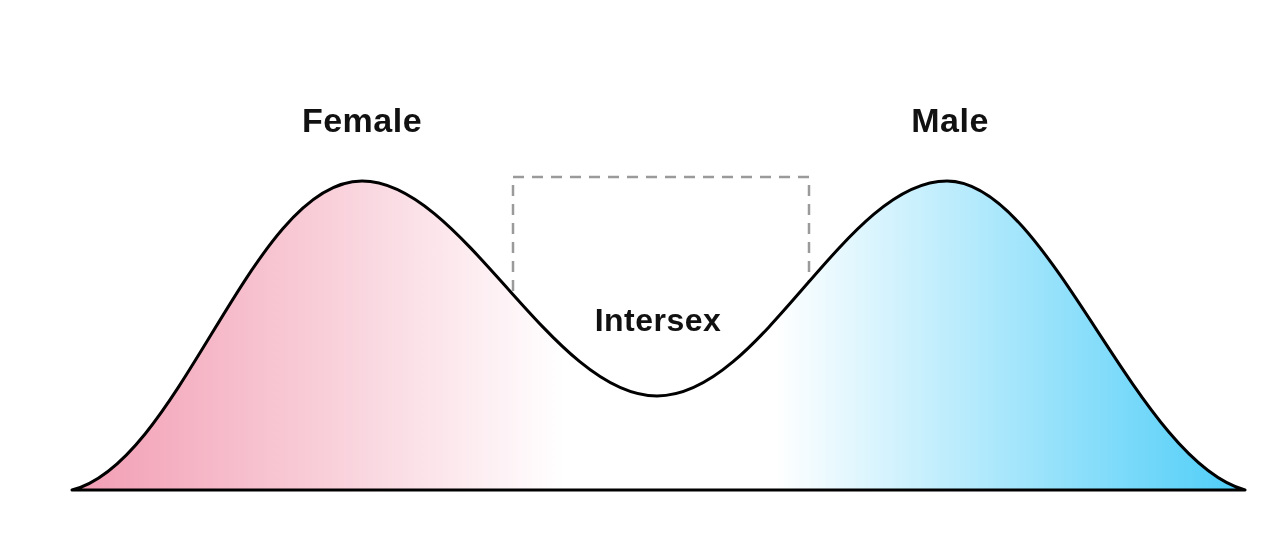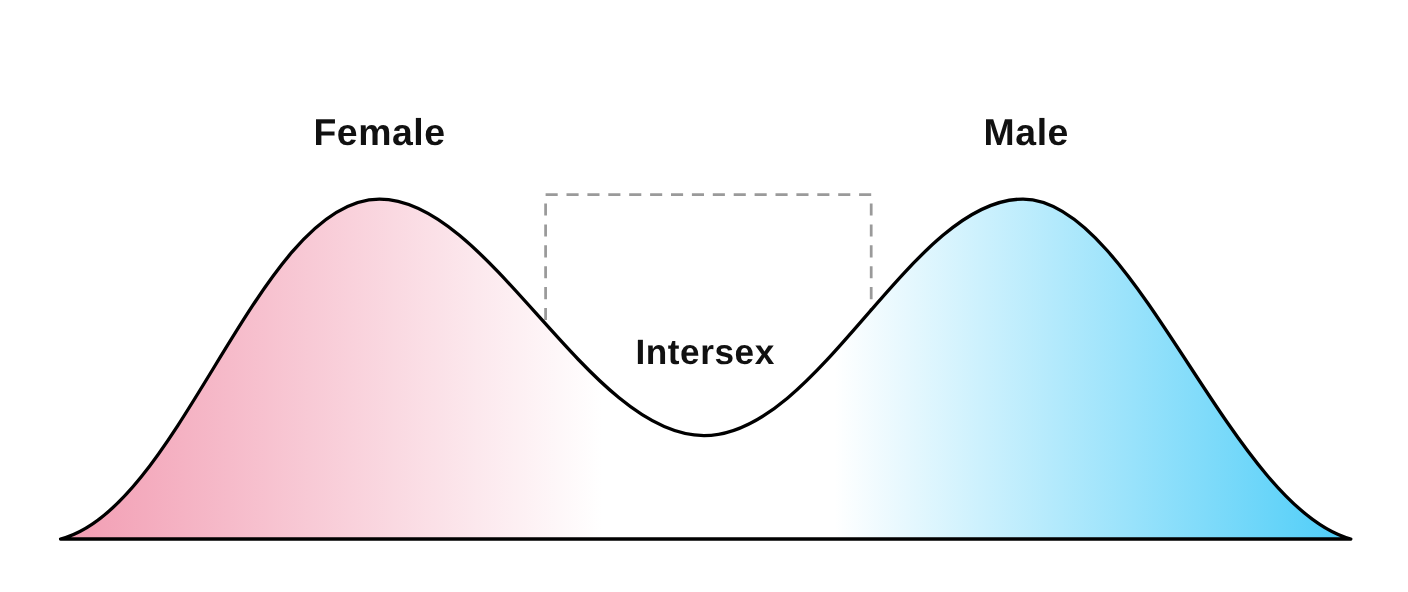--- a/index.html
+++ b/index.html
@@ -9,20 +9,21 @@
     width: 1280px;
     height: 538px;
     overflow: hidden;
     font-family: "Liberation Sans", sans-serif;
   }
   .stage {
     position: relative;
     width: 1220px;
     height: 538px;
     background: #ffffff;
+    margin-left: 17px;
   }
   svg { display: block; }
   .peak-label {
     font-family: "Liberation Sans", sans-serif;
     font-size: 34px;
     font-weight: 600;
     letter-spacing: 0.5px;
     fill: #111111;
   }
   .valley-label {

